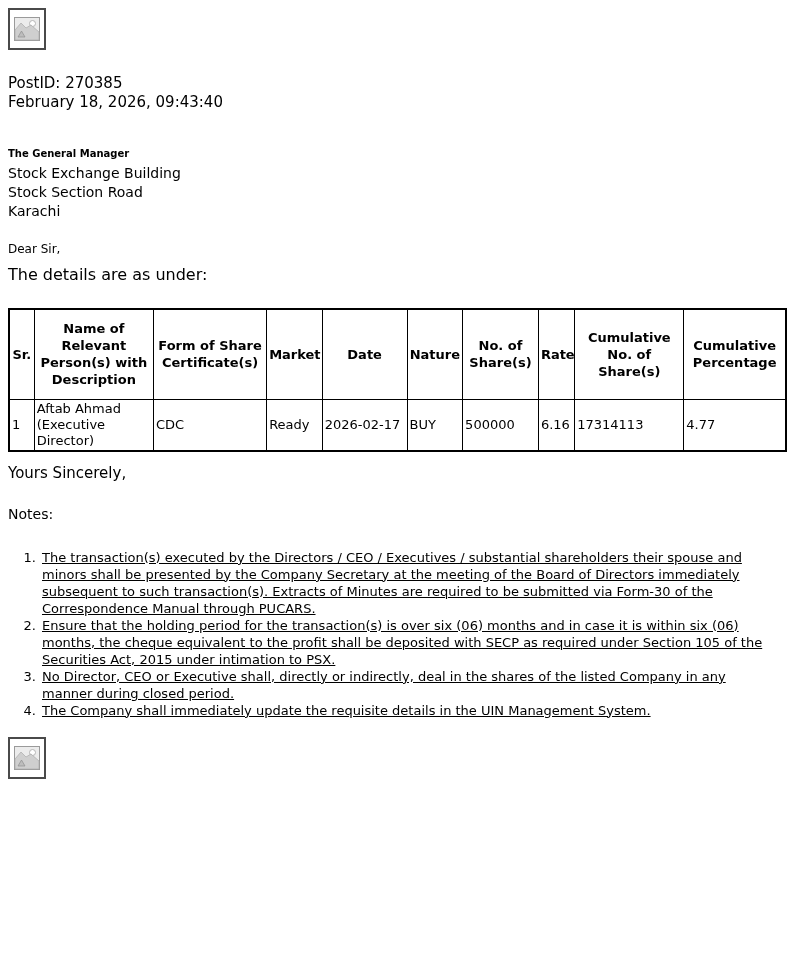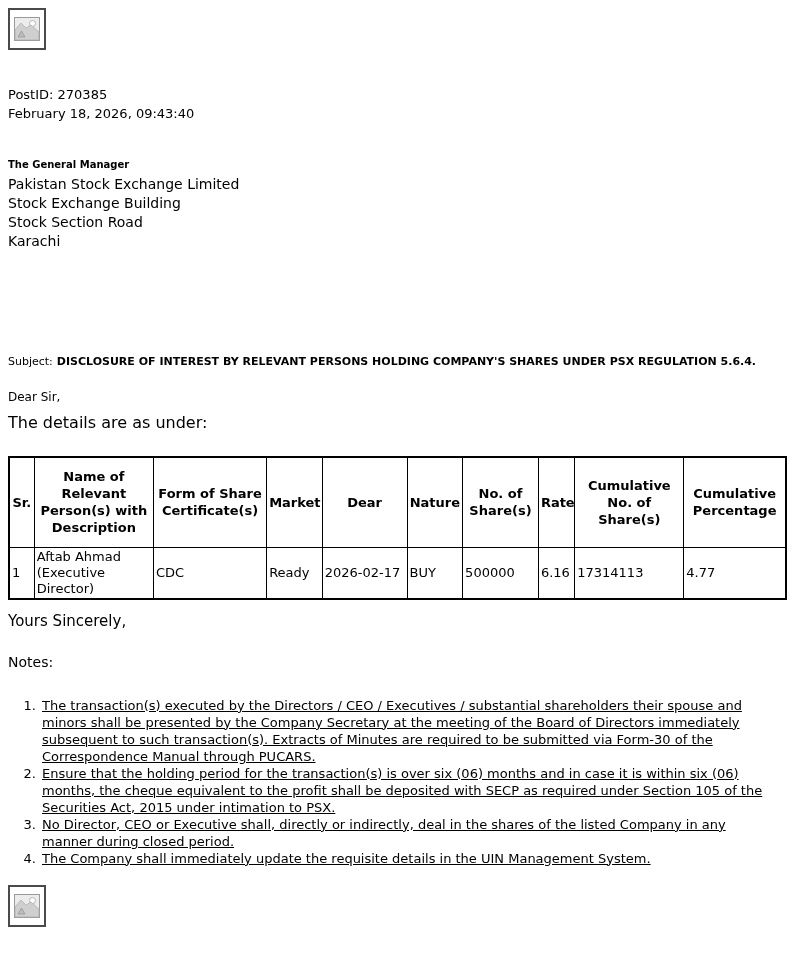--- a/index.html
+++ b/index.html
@@ -20,22 +20,22 @@
     height: 42px;
     border: 2px solid #4a4a4a;
     background: #ffffff;
     display: flex;
     align-items: center;
     justify-content: center;
   }
   .img-box.bottom { margin-top: 18px; }
 
   .post-meta {
-    margin-top: 35px;
-    font-size: 13px;
+    margin-top: 24px;
+    font-size: 15px;
     line-height: 19px;
   }
 
   .address-block { margin-top: 32px; }
   .address-title {
     font-size: 10px;
     font-weight: bold;
     line-height: 20px;
   }
   .address-line {
@@ -130,29 +130,25 @@
     </svg>
   </div>
 
   <div class="post-meta">
     <div>PostID: 270385</div>
     <div>February 18, 2026, 09:43:40</div>
   </div>
 
   <div class="address-block">
     <div class="address-title">The General Manager</div>
-    <div class="address-line">Pakistan Stock Exchange Limited</div>
     <div class="address-line">Stock Exchange Building</div>
     <div class="address-line">Stock Section Road</div>
     <div class="address-line">Karachi</div>
   </div>
 
-  <div class="subject-line">
-    <span class="subject-label">Subject:</span><span class="subject-text">DISCLOSURE OF INTEREST BY RELEVANT PERSONS HOLDING COMPANY'S SHARES UNDER PSX REGULATION 5.6.4.</span>
-  </div>
 
   <div class="salutation">Dear Sir,</div>
 
 
   <div class="details-intro">The details are as under:</div>
 
   <table class="disclosure">
     <colgroup>
       <col style="width:25px">
         <col style="width:118px">
@@ -164,21 +160,21 @@
         <col style="width:36px">
         <col style="width:108px">
         <col style="width:101px">
     </colgroup>
     <thead>
       <tr>
         <th>Sr.</th>
         <th>Name of Relevant Person(s) with Description</th>
         <th>Form of Share Certificate(s)</th>
         <th>Market</th>
-        <th>Dear</th>
+        <th>Date</th>
         <th>Nature</th>
         <th>No. of Share(s)</th>
         <th>Rate</th>
         <th>Cumulative No. of Share(s)</th>
         <th>Cumulative Percentage</th>
       </tr>
     </thead>
     <tbody>
       <tr>
         <td>1</td>

